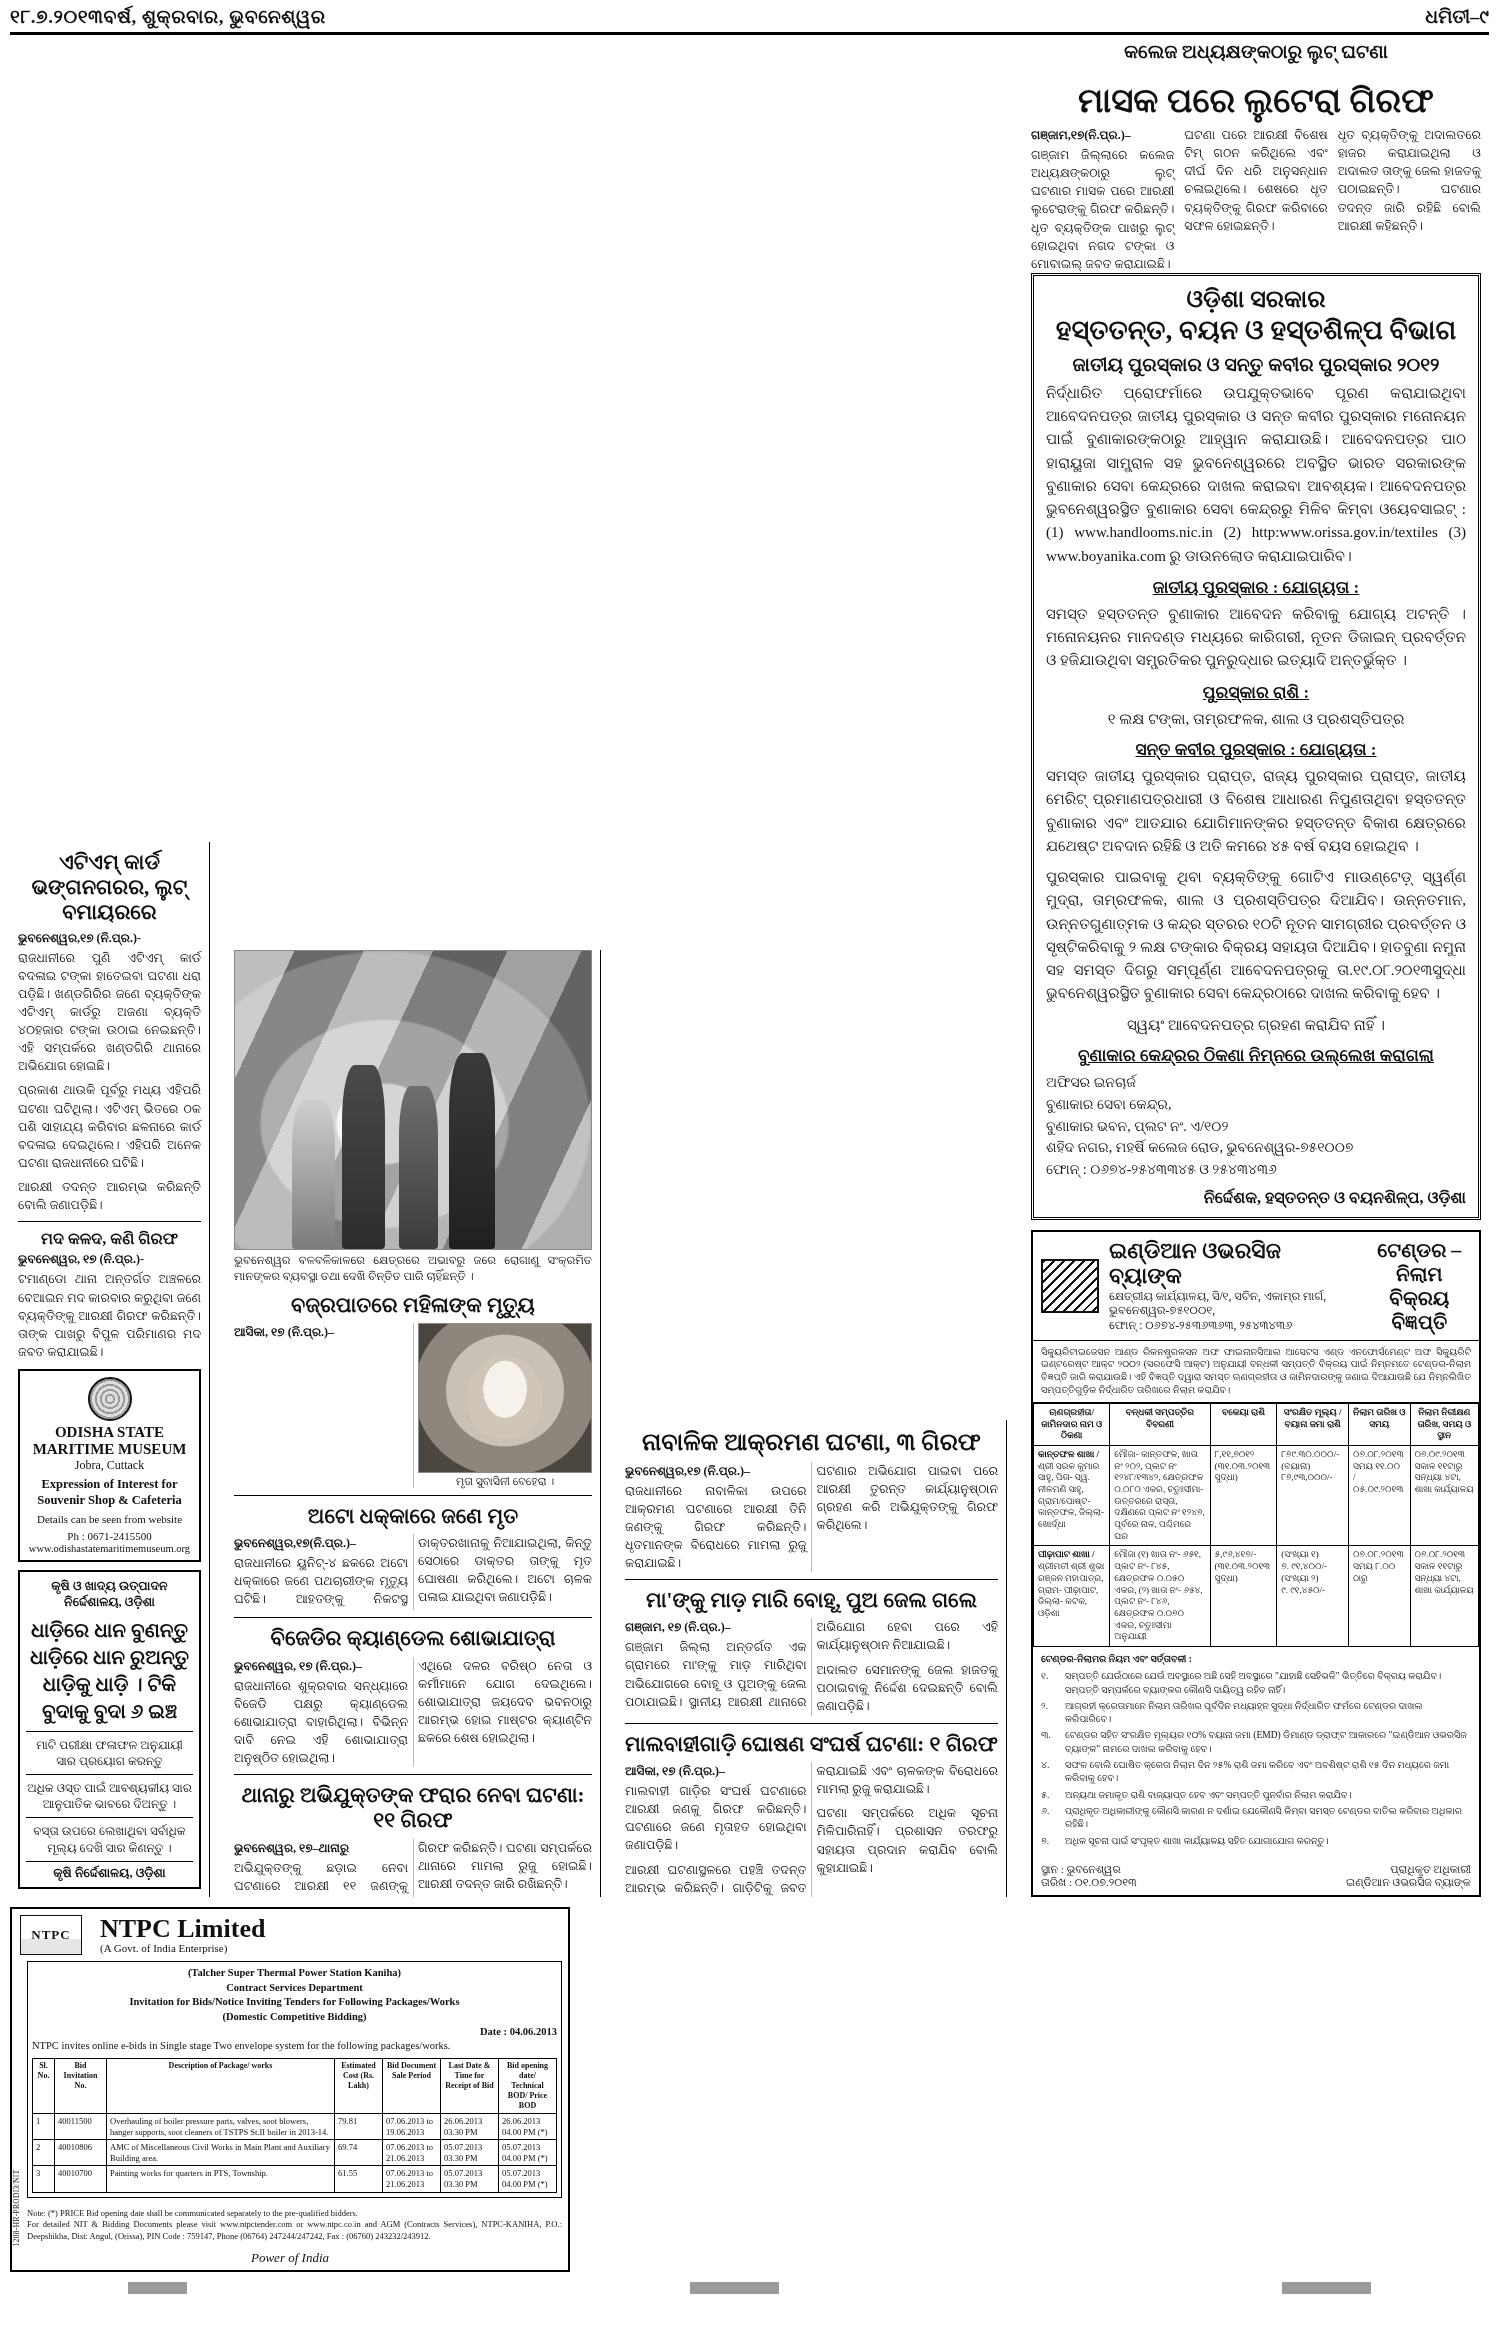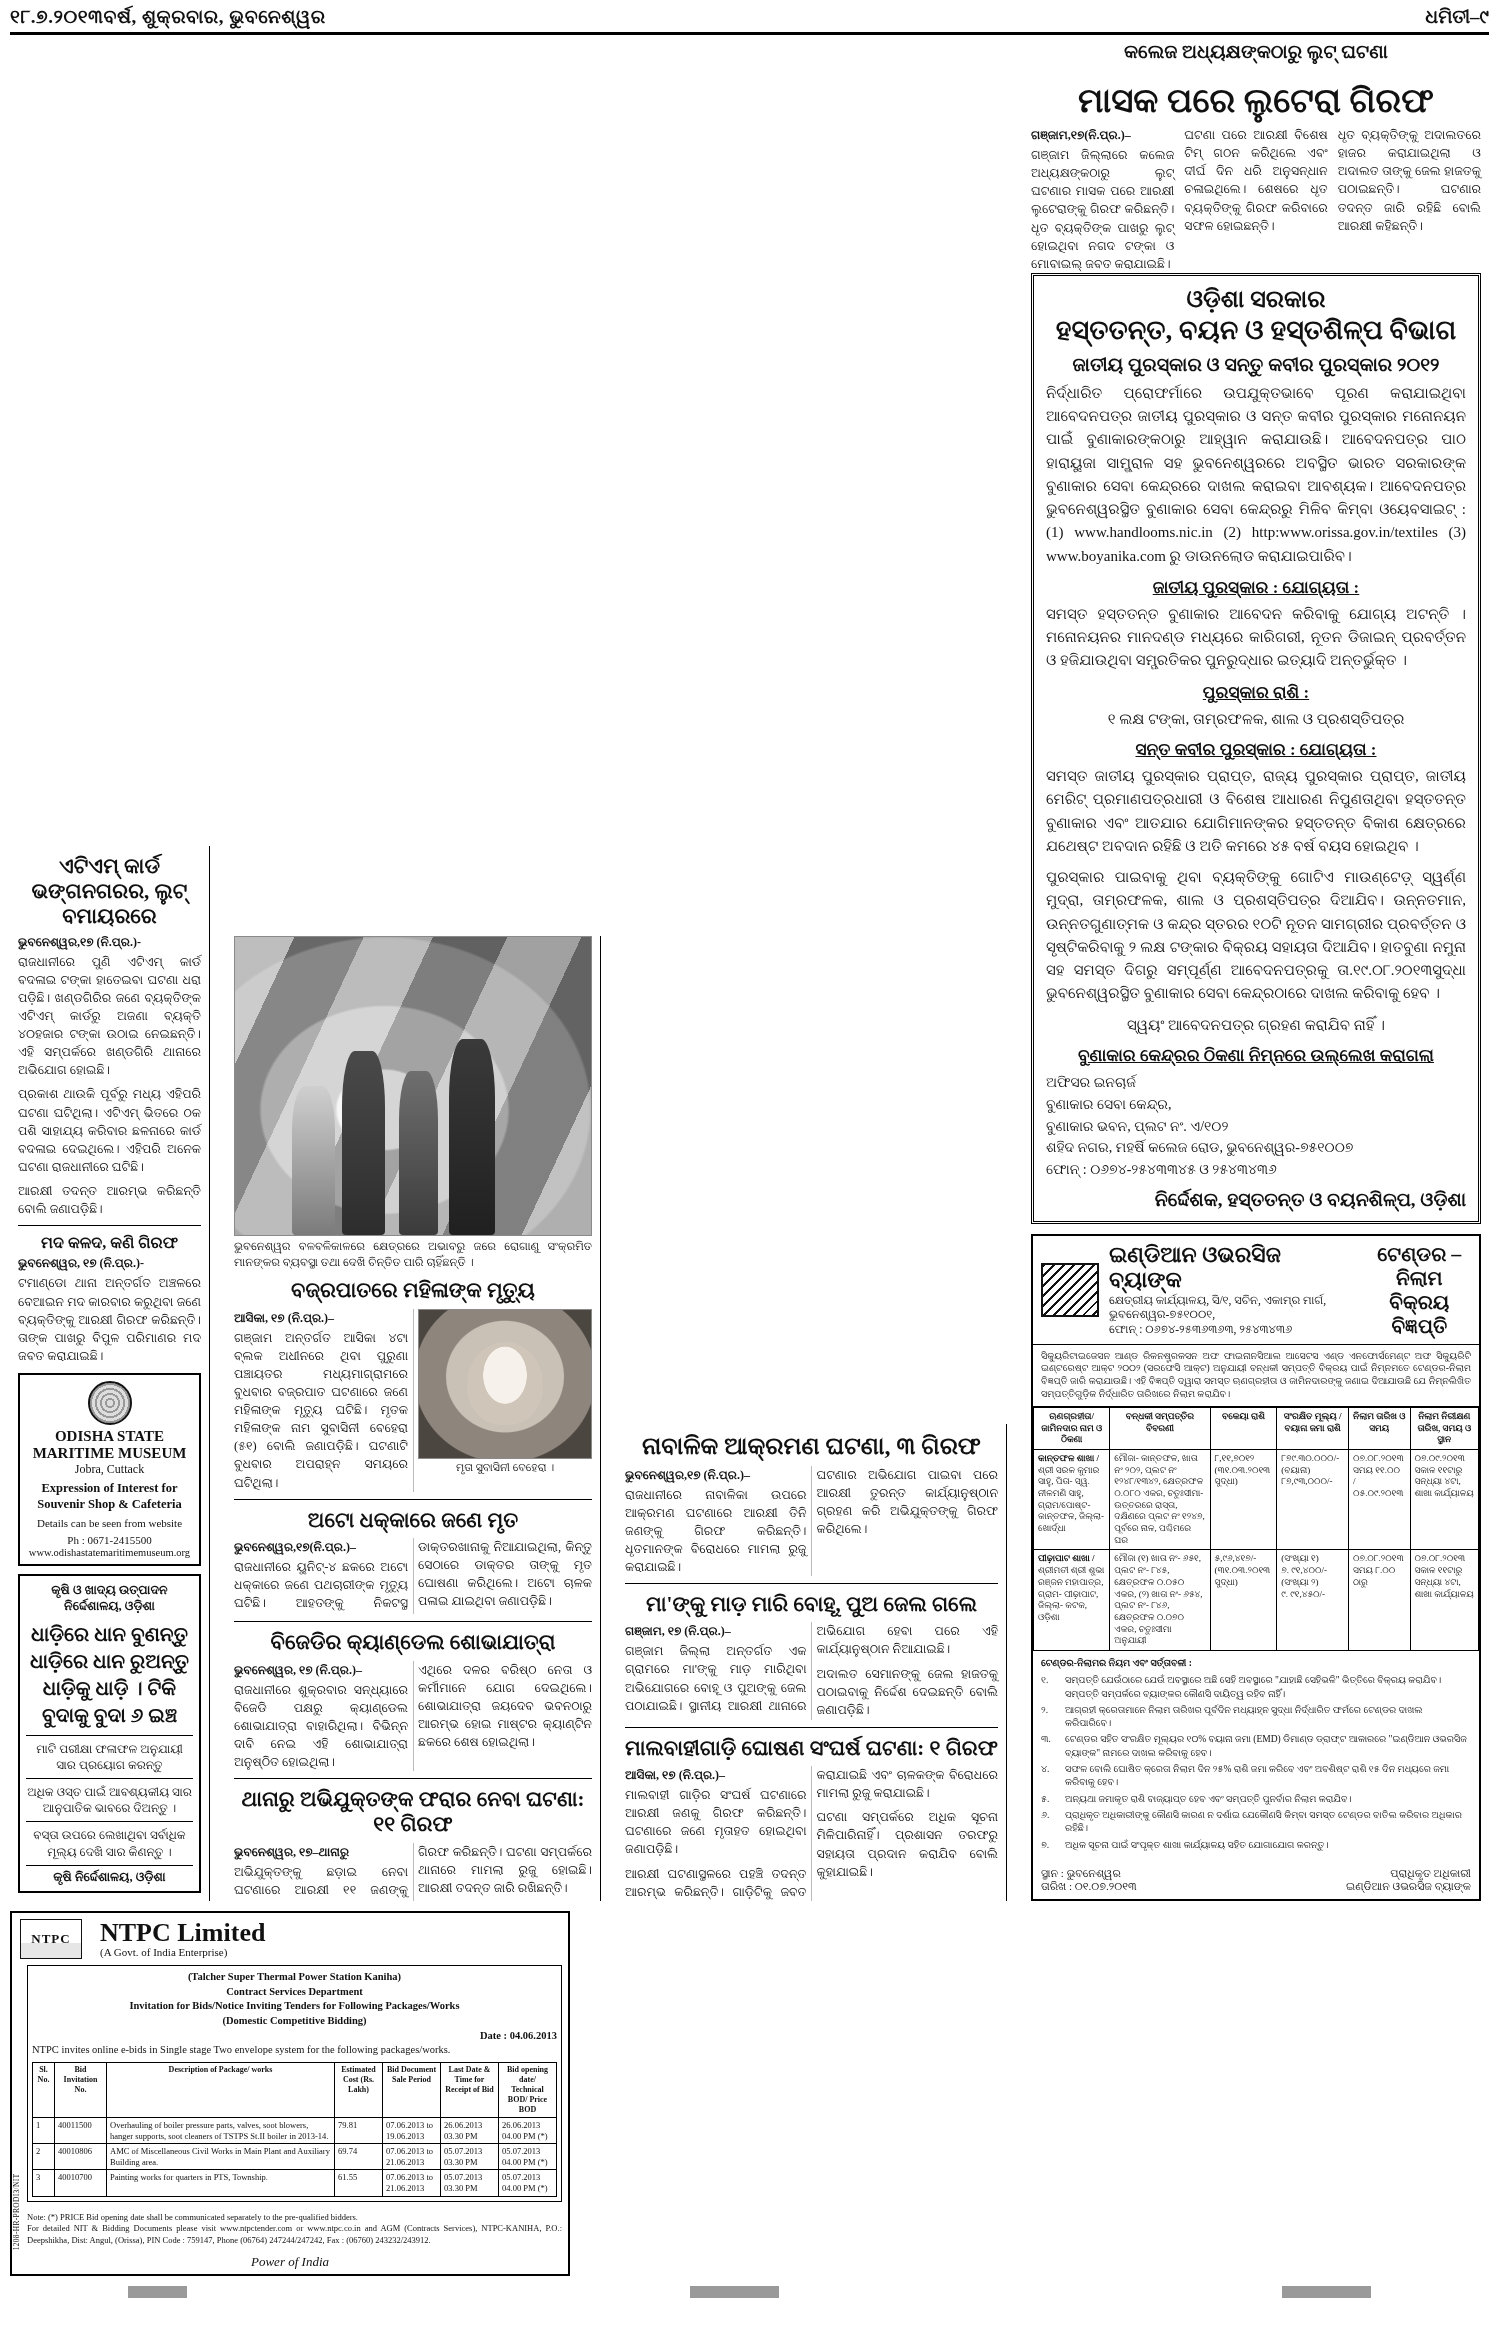--- a/index.html
+++ b/index.html
@@ -145,21 +145,21 @@
 
   
   .govad { border:3px double #000; padding:10px 12px; }
   .govad .g1 { text-align:center; font-size:24px; font-weight:bold; }
   .govad .g2 { text-align:center; font-size:27px; font-weight:bold; margin-top:2px; }
   .govad .g3 { text-align:center; font-size:19px; font-weight:bold; margin:8px 0 6px 0; }
   .govad p { font-size:15px; line-height:1.55; text-align:justify; margin:0 0 8px 0; }
   .govad .sec { text-align:center; font-size:17px; font-weight:bold; margin:10px 0 5px 0; text-decoration:underline; }
   .govad .ctr { text-align:center; font-size:15px; line-height:1.5; }
   .govad .addr { font-size:14px; line-height:1.55; margin-top:6px; }
-  .govad .signline { display:flex; justify-content:space-between; font-size:19px; font-weight:bold; margin-top:8px; }
+  .govad .signline { display:flex; justify-content:space-between; font-size:16px; font-weight:bold; margin-top:8px; }
 
   
   .bank { border:2px solid #000; margin-top:10px; }
   .bank-head { display:flex; align-items:center; gap:10px; padding:6px 8px; border-bottom:1px solid #000; }
   .bank-logo {
     width:58px;height:54px;border:2px solid #111;flex:none;
     background:
       repeating-linear-gradient(135deg,#111 0 2px,#fff 2px 7px),
       #fff;
   }
@@ -254,21 +254,20 @@
         <div class="ph-fig d"></div>
         <div class="ph-fig"></div>
         <div class="ph-fig b"></div>
         <div class="ph-fig c"></div>
       </div>
       <div class="caption">ଭୁବନେଶ୍ୱର ବଳବଳିକାଳରେ କ୍ଷେତ୍ରରେ ଅଭାବରୁ ଜରେ ରୋଗାଣୁ ସଂକ୍ରମିତ ମାନଙ୍କର ବ୍ୟବସ୍ଥା ତଥା ଦେଖି ଚିନ୍ତିତ ପାରି ଚାହିଁଛନ୍ତି ।</div>
 
       <h2 class="hl">ବଜ୍ରପାତରେ ମହିଳାଙ୍କ ମୃତ୍ୟୁ</h2>
       <div class="twocol">
         <div class="byline">ଆସିକା, ୧୭ (ନି.ପ୍ର.)–</div>
-        <p class="body">ଗଞ୍ଜାମ ଅନ୍ତର୍ଗତ ଆସିକା ୪ଟା ବ୍ଲକ ଅଧୀନରେ ଥିବା ପୁରୁଣା ପଞ୍ଚାୟତର ମଧ୍ୟମାଗ୍ରାମରେ ବୁଧବାର ବଜ୍ରପାତ ଘଟଣାରେ ଜଣେ ମହିଳାଙ୍କ ମୃତ୍ୟୁ ଘଟିଛି। ମୃତକ ମହିଳାଙ୍କ ନାମ ସୁବାସିନୀ ବେହେରା (୫୧) ବୋଲି ଜଣାପଡ଼ିଛି। ଘଟଣାଟି ବୁଧବାର ଅପରାହ୍ନ ସମୟରେ ଘଟିଥିଲା।</p>
         <div class="facephoto"></div>
         <div class="small-caption">ମୃତା ସୁବାସିନୀ ବେହେରା ।</div>
       </div>
 
       <div class="rule"></div>
       <h2 class="hl">ଅଟୋ ଧକ୍କାରେ ଜଣେ ମୃତ</h2>
       <div class="twocol">
         <div class="byline">ଭୁବନେଶ୍ୱର,୧୭(ନି.ପ୍ର.)–</div>
         <p class="body">ରାଜଧାନୀରେ ୟୁନିଟ୍-୪ ଛକରେ ଅଟୋ ଧକ୍କାରେ ଜଣେ ପଥଚାରୀଙ୍କ ମୃତ୍ୟୁ ଘଟିଛି। ଆହତଙ୍କୁ ନିକଟସ୍ଥ ଡାକ୍ତରଖାନାକୁ ନିଆଯାଇଥିଲା, କିନ୍ତୁ ସେଠାରେ ଡାକ୍ତର ତାଙ୍କୁ ମୃତ ଘୋଷଣା କରିଥିଲେ। ଅଟୋ ଚାଳକ ପଳାଇ ଯାଇଥିବା ଜଣାପଡ଼ିଛି।</p>
       </div>

